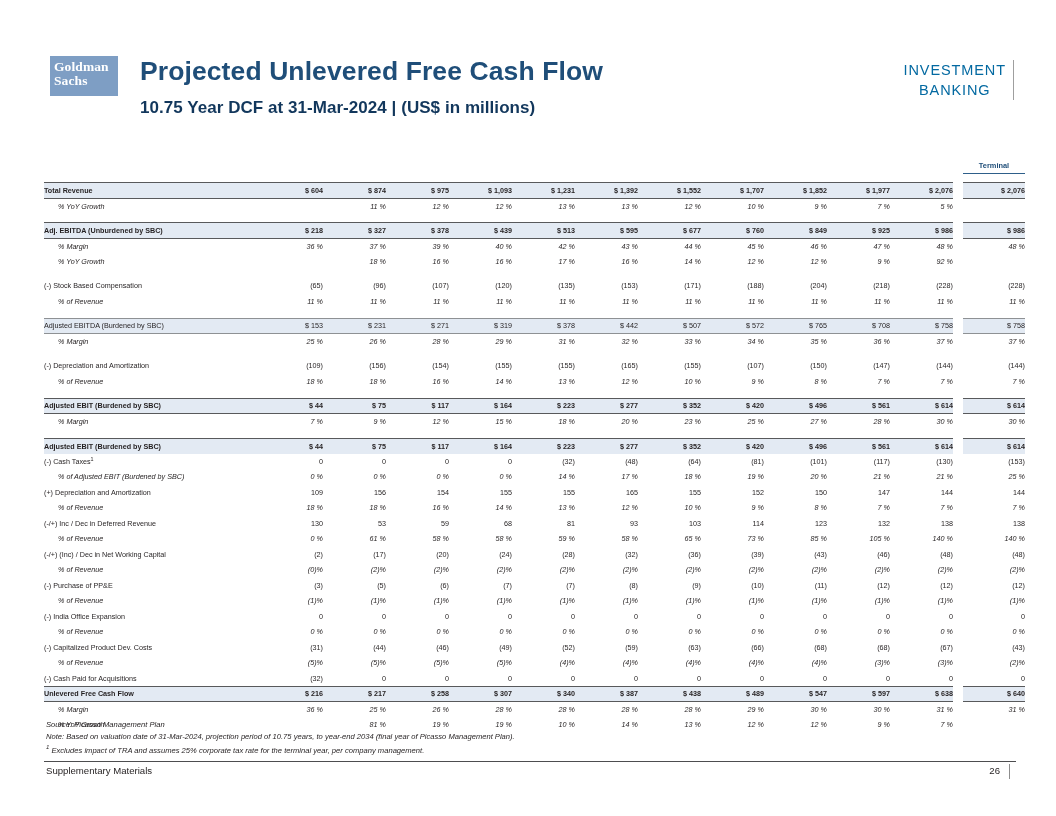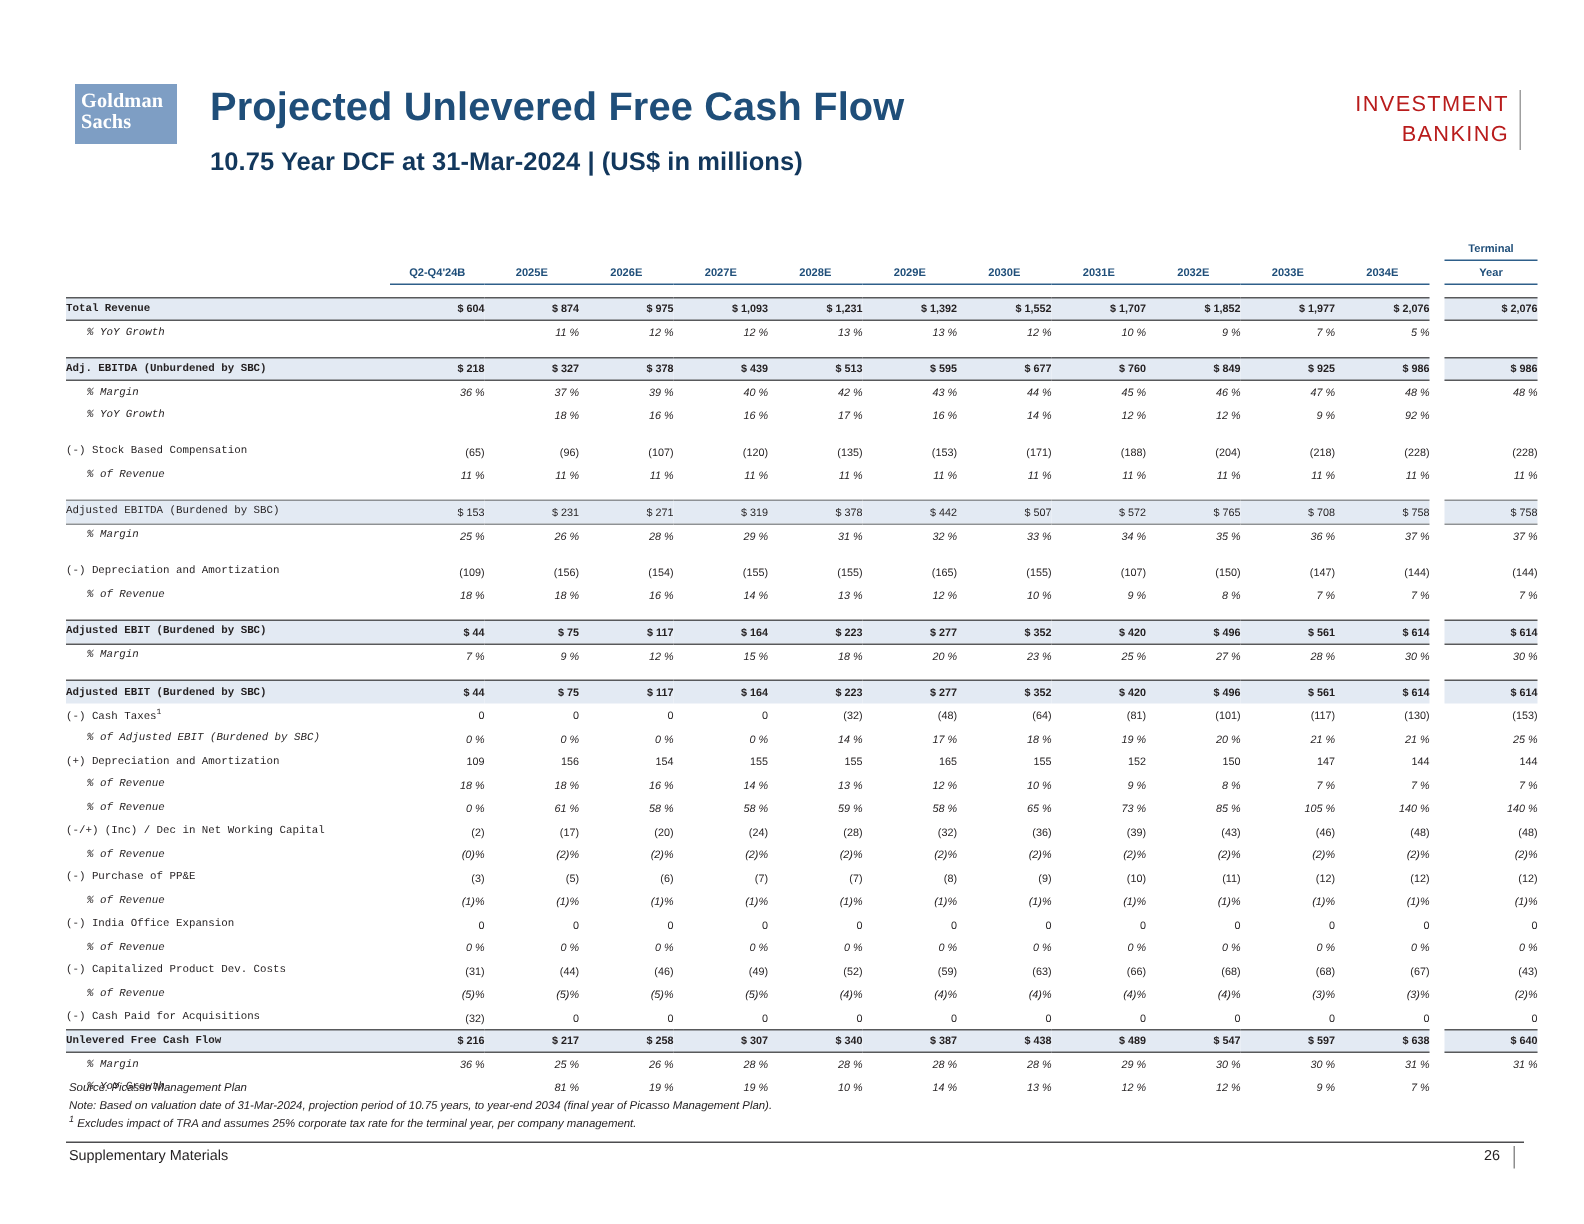--- a/index.html
+++ b/index.html
@@ -24,35 +24,35 @@
   .title-block{position:absolute;left:140px;top:56px;}
   .title{
     font-size:26.5px;font-weight:700;color:#1f4e79;letter-spacing:.1px;
     line-height:30px;margin:0;white-space:nowrap;text-align:center;
   }
   .subtitle{
     font-size:17px;font-weight:700;color:#12375c;letter-spacing:.05px;
     line-height:22px;margin-top:11px;white-space:nowrap;
   }
   .ib-block{
-    position:absolute;right:42px;top:60px;text-align:right;
-    font-size:14.5px;color:#b91c1c;line-height:20px;letter-spacing:.9px;
+    position:absolute;right:42px;top:60px;text-align:center;
+    font-size:14.5px;color:#0369a1;line-height:20px;letter-spacing:.9px;
     border-right:1.5px solid #9f9f9f;padding-right:7px;
   }
 
   
   .tbl-wrap{position:absolute;left:44px;top:158px;width:972px;}
   table.fin{border-collapse:collapse;width:972px;table-layout:fixed;font-size:7.2px;}
   table.fin td{padding:0;vertical-align:middle;white-space:nowrap;}
   col.lbl{width:216px;}
   col.yr{width:63px;}
   col.gap{width:10px;}
   col.term{width:62px;}
 
-  td.lbl{text-align:left;padding-left:5px;font-family:Liberation Mono, monospace;}
+  td.lbl{text-align:left;padding-left:5px;}
   td.num{text-align:right;padding-right:9px;}
   td.term{text-align:right;padding-right:9px;}
   td.spacer{}
 
   tr.r{height:15.5px;}
   tr.blank{height:9px;}
 
   
   .ital{font-style:italic;}
   .bold{font-weight:700;}
@@ -137,36 +137,20 @@
             <td></td>
             <td></td>
             <td></td>
             <td></td>
             <td></td>
             <td></td>
             <td></td>
             <td></td>
             <td class="spacer"></td>
             <td class="termlbl bb-blue" style="text-align: center;">Terminal</td>
-          </tr>
-          <tr class="r">
-            <td></td>
-            <td class="hdrtxt bb-blue">Q2-Q4'24B</td>
-            <td class="hdrtxt bb-blue">2025E</td>
-            <td class="hdrtxt bb-blue">2026E</td>
-            <td class="hdrtxt bb-blue">2027E</td>
-            <td class="hdrtxt bb-blue">2028E</td>
-            <td class="hdrtxt bb-blue">2029E</td>
-            <td class="hdrtxt bb-blue">2030E</td>
-            <td class="hdrtxt bb-blue">2031E</td>
-            <td class="hdrtxt bb-blue">2032E</td>
-            <td class="hdrtxt bb-blue">2033E</td>
-            <td class="hdrtxt bb-blue">2034E</td>
-            <td class="spacer"></td>
-            <td class="termlbl bb-blue" style="text-align: center;">Year</td>
           </tr>
           <tr class="blank">
             <td></td>
             <td></td>
             <td></td>
             <td></td>
             <td></td>
             <td></td>
             <td></td>
             <td></td>
@@ -557,20 +541,36 @@
             <td class="num ital">12 %</td>
             <td class="num ital">10 %</td>
             <td class="num ital">9 %</td>
             <td class="num ital">8 %</td>
             <td class="num ital">7 %</td>
             <td class="num ital">7 %</td>
             <td class="spacer"></td>
             <td class="term ital">7 %</td>
           </tr>
           <tr class="r">
+            <td class="lbl">(-/+) Inc / Dec in Deferred Revenue</td>
+            <td class="num">130</td>
+            <td class="num">53</td>
+            <td class="num">59</td>
+            <td class="num">68</td>
+            <td class="num">81</td>
+            <td class="num">93</td>
+            <td class="num">103</td>
+            <td class="num">114</td>
+            <td class="num">123</td>
+            <td class="num">132</td>
+            <td class="num">138</td>
+            <td class="spacer"></td>
+            <td class="term">138</td>
+          </tr>
+          <tr class="r">
             <td class="lbl ital" style="padding-left: 14px;">% of Revenue</td>
             <td class="num ital">0 %</td>
             <td class="num ital">61 %</td>
             <td class="num ital">58 %</td>
             <td class="num ital">58 %</td>
             <td class="num ital">59 %</td>
             <td class="num ital">58 %</td>
             <td class="num ital">65 %</td>
             <td class="num ital">73 %</td>
             <td class="num ital">85 %</td>

